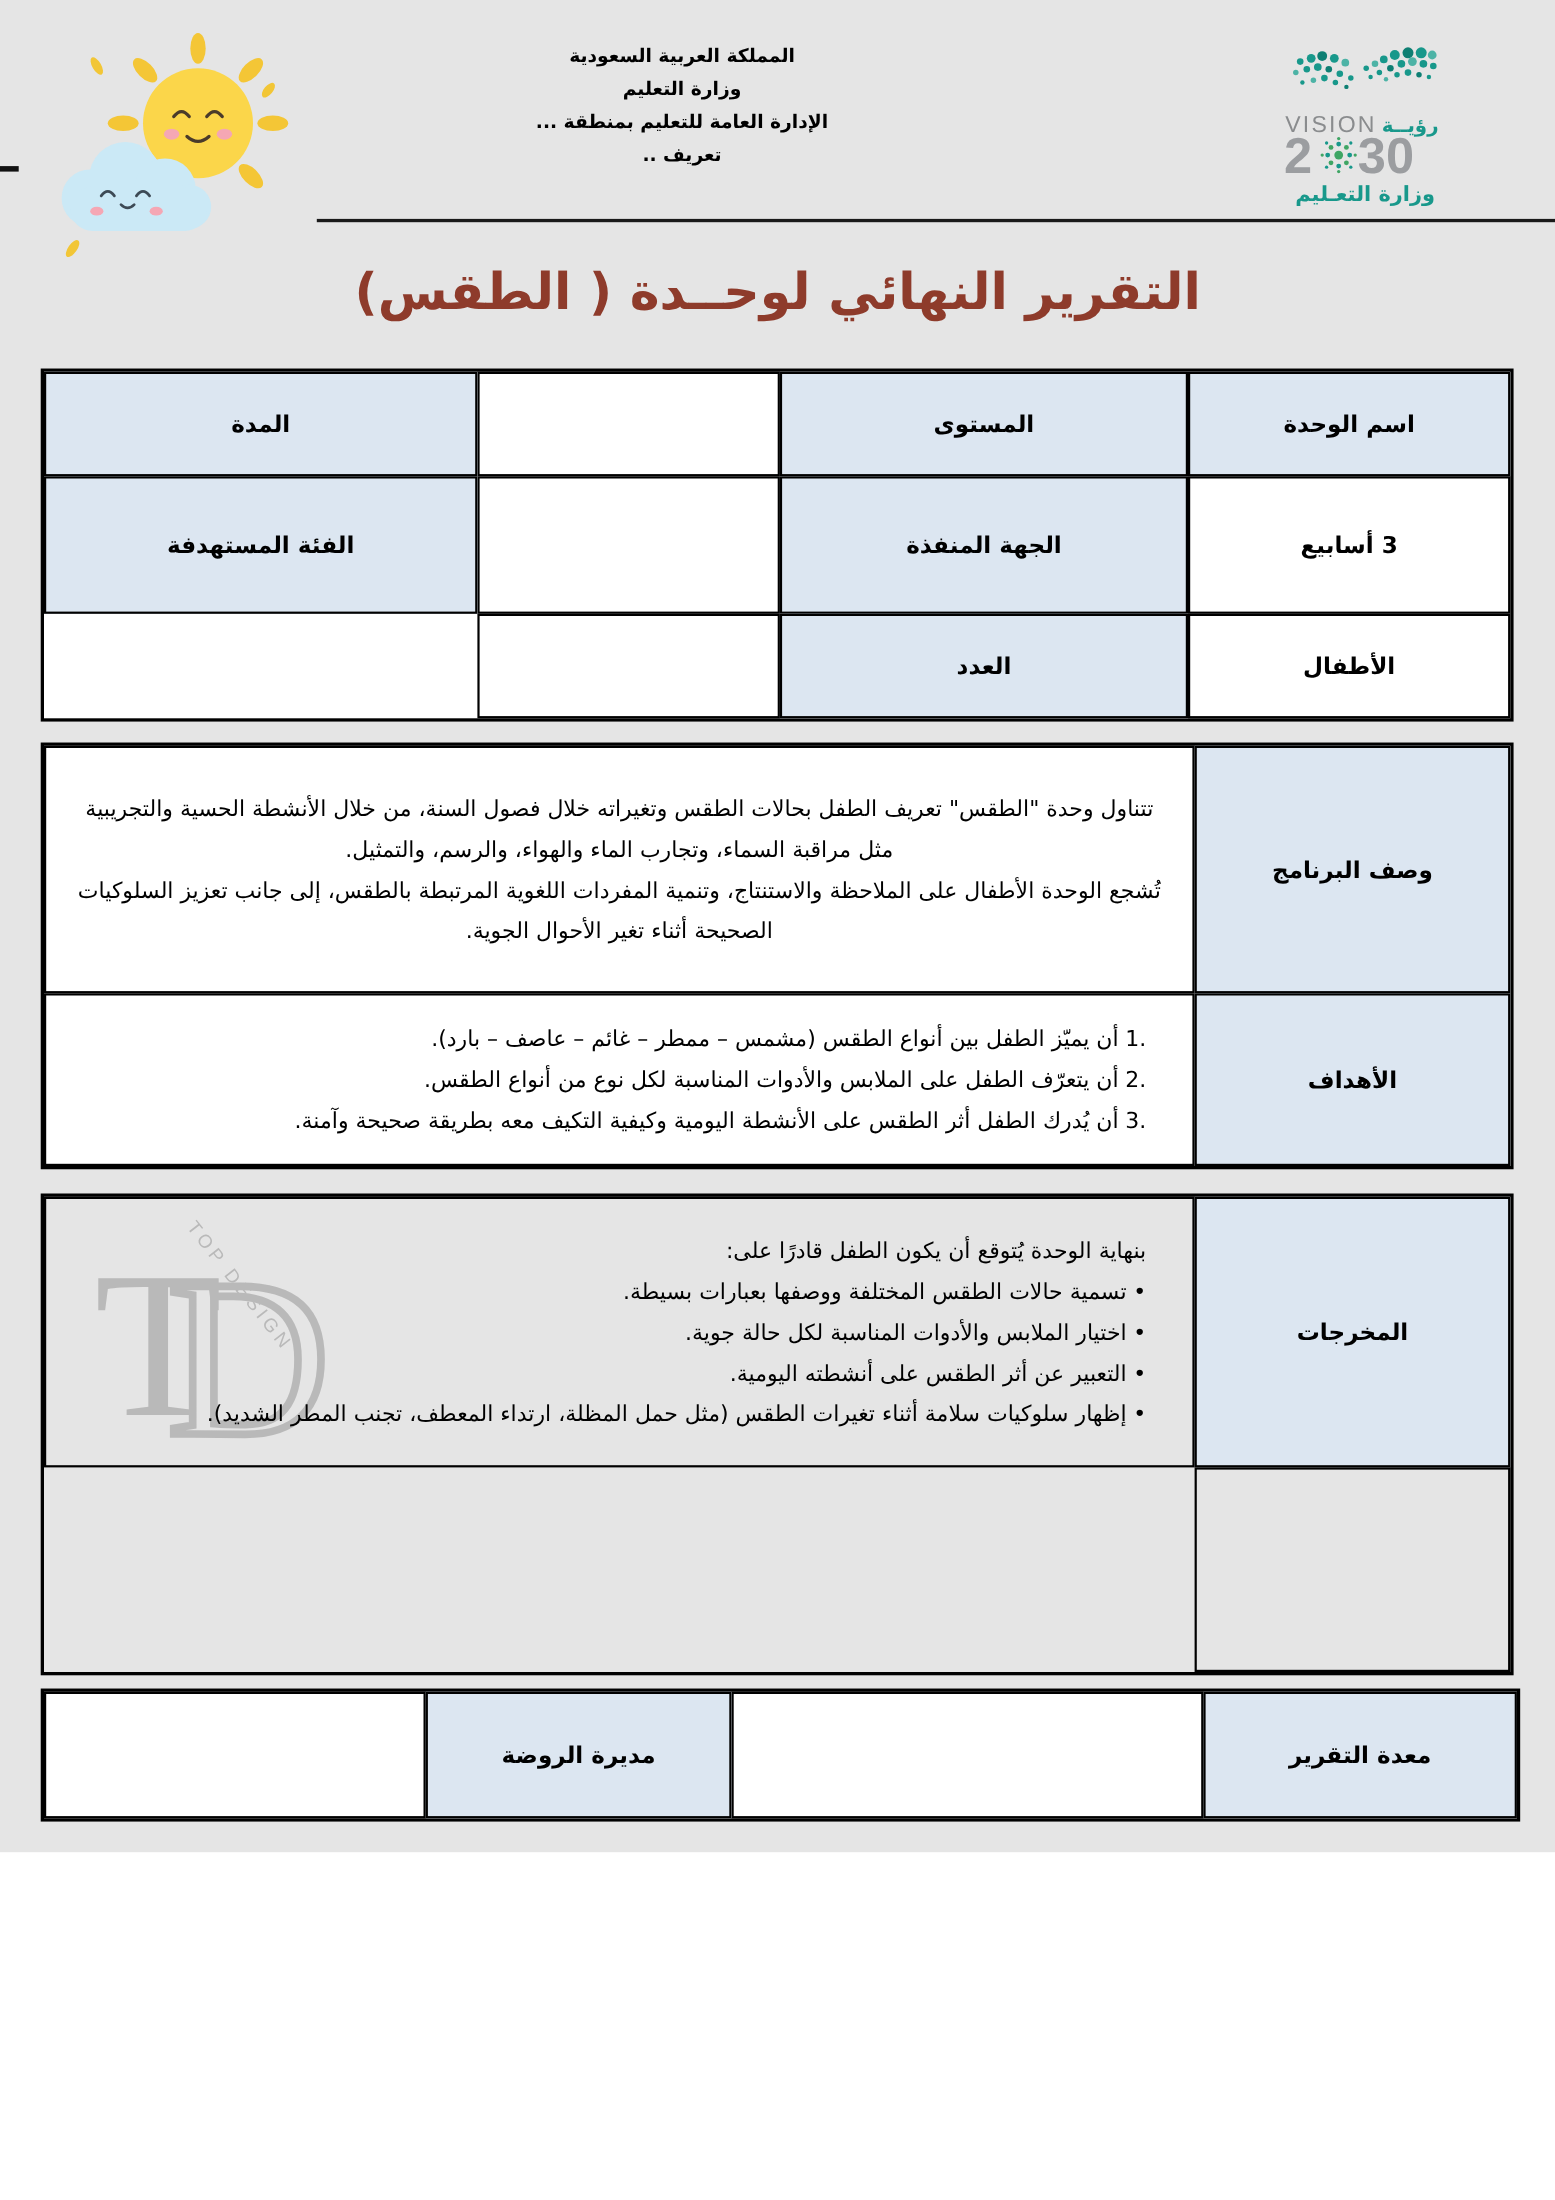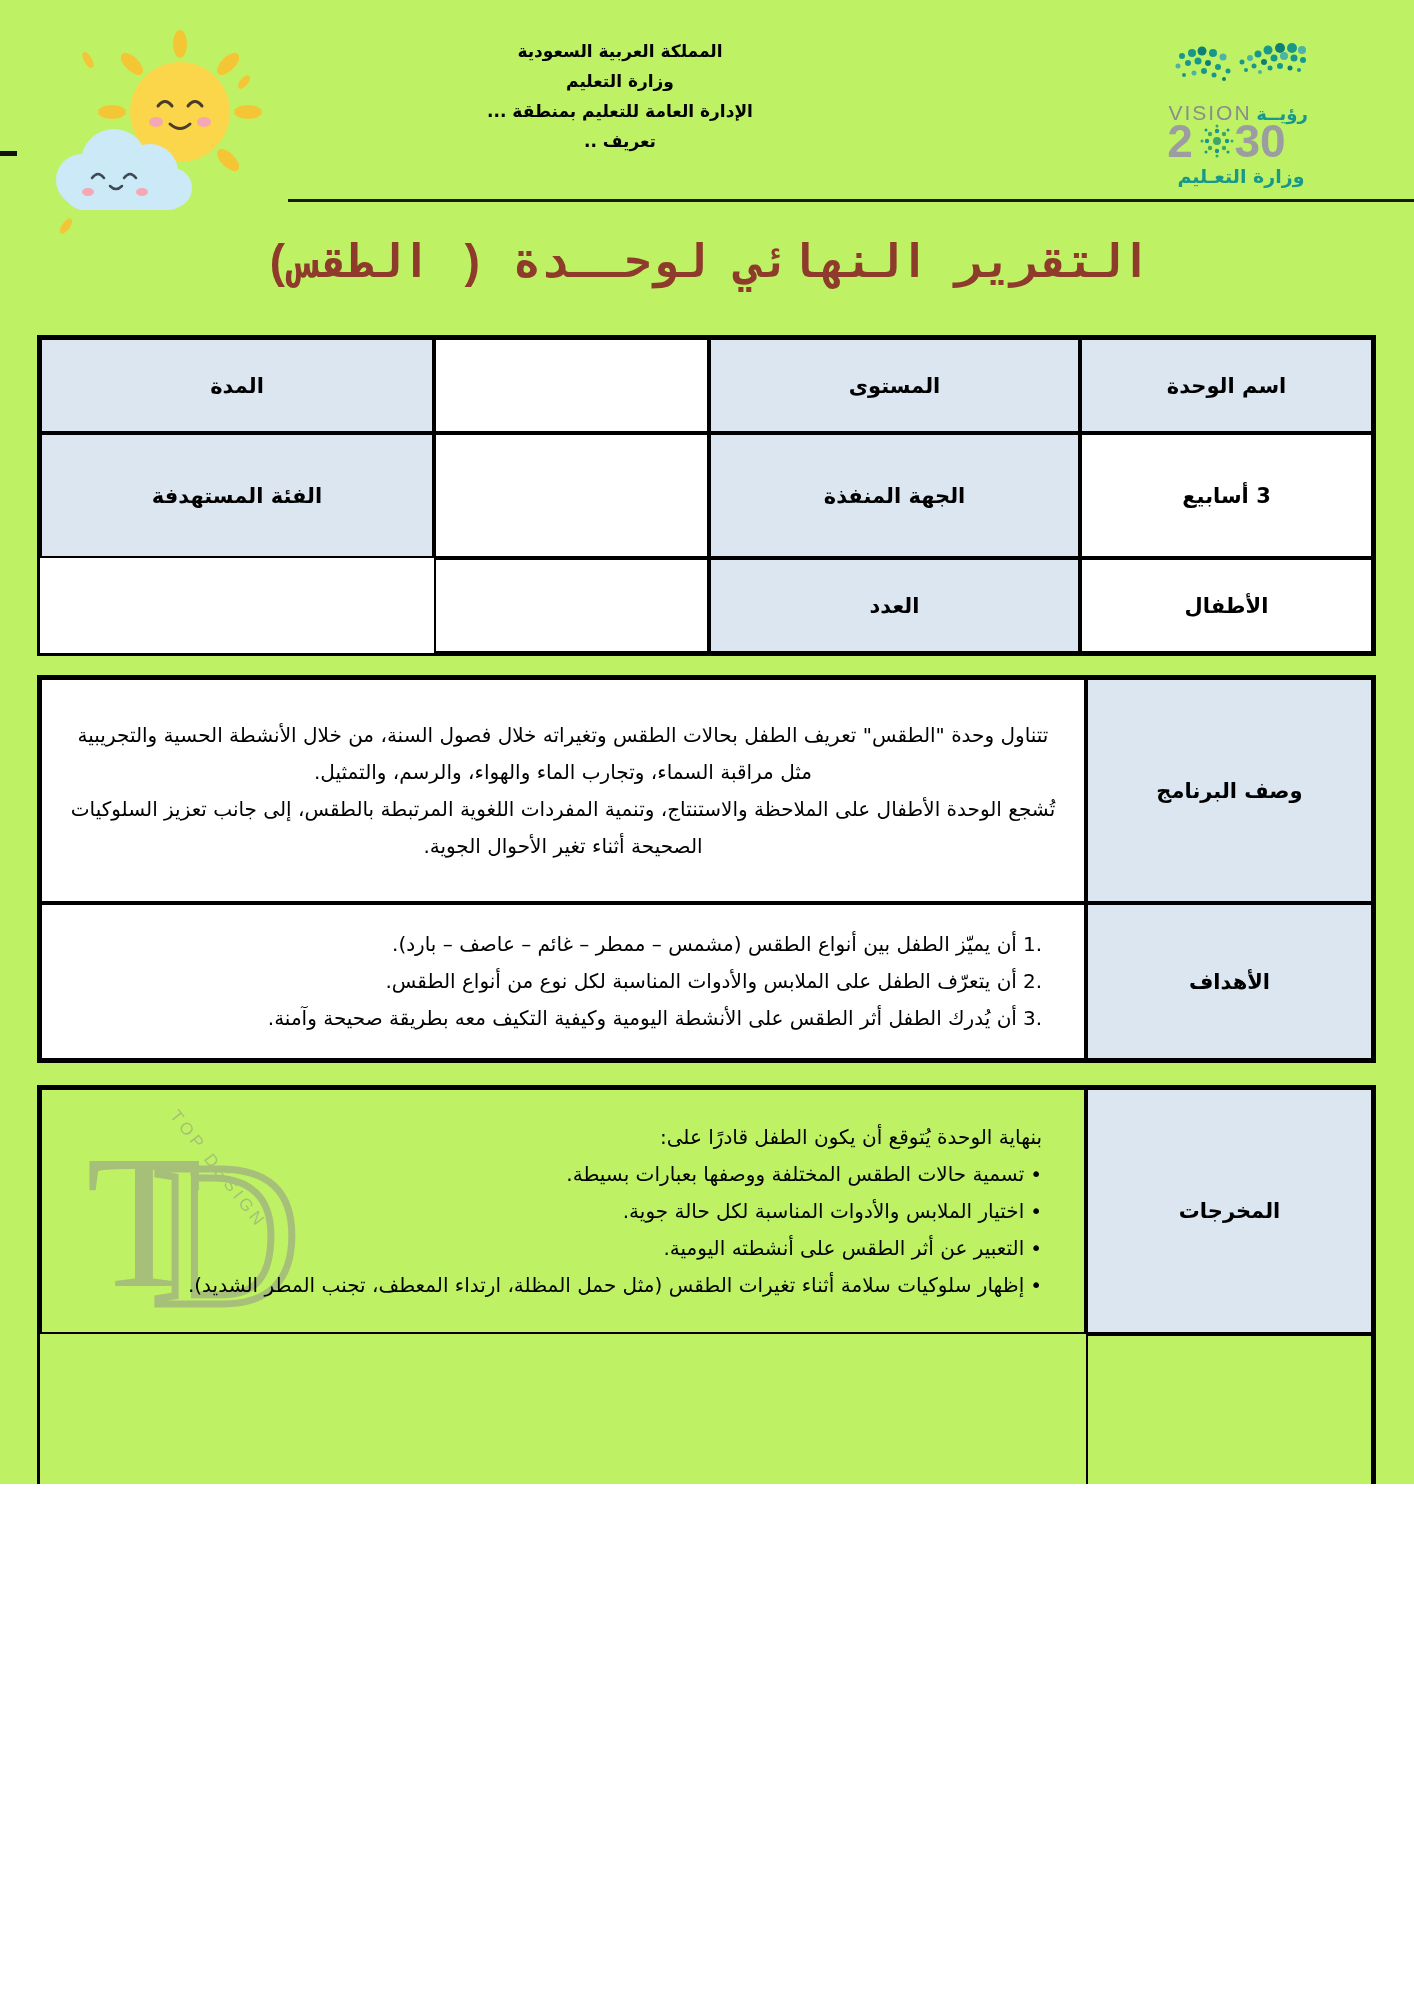--- a/index.html
+++ b/index.html
@@ -1,26 +1,26 @@
 <!DOCTYPE html>
 <html lang="ar"><head>
 <meta charset="utf-8">
 <style>
   html,body{margin:0;padding:0;background:#ffffff;}
-  .page{position:relative;width:1414px;height:1484px;background:#bef264;overflow:hidden;
+  .page{position:relative;width:1414px;height:1684px;background:#e5e5e5;overflow:hidden;
         font-family:"DejaVu Sans",sans-serif;color:#000;}
   
   .hdr-art{position:absolute;left:30px;top:20px;width:240px;height:220px;}
   .org{position:absolute;left:380px;top:36px;width:480px;text-align:center;
        font-weight:bold;font-size:17px;line-height:30px;}
   .logo{position:absolute;left:1138px;top:40px;width:210px;height:150px;}
   .hdr-line{position:absolute;left:288px;top:199px;width:1126px;height:2.5px;background:#1a1a1a;}
   .edge-dash{position:absolute;left:0;top:151px;width:17px;height:5px;background:#111;}
   .title{position:absolute;left:0;top:222px;width:1414px;margin:0;text-align:center;
-         font-size:46px;font-weight:bold;color:#8E3B2B;line-height:86px;font-family:Liberation Mono, monospace;}
+         font-size:46px;font-weight:bold;color:#8E3B2B;line-height:86px;}
   
   .tbl{position:absolute;display:grid;direction:rtl;border:3px solid #000;background:#fff;}
   .cell{border:2px solid #000;display:flex;align-items:center;justify-content:center;
         font-weight:bold;font-size:21px;text-align:center;}
   .hd{background:#DCE6F1;}
   .tbl1{left:37px;top:335px;grid-template-columns:293px 371px 275px 394px;
         grid-template-rows:95px 125px 95px;}
   .tbl2{left:37px;top:675px;grid-template-columns:287px 1046px;grid-template-rows:225px 157px;}
   .tbl3{left:37px;top:1085px;grid-template-columns:287px 1046px;grid-template-rows:246px 186px;background:transparent;}
   .tbl4{left:37px;top:1535px;grid-template-columns:285px 429px 278px 347px;grid-template-rows:115px;}

